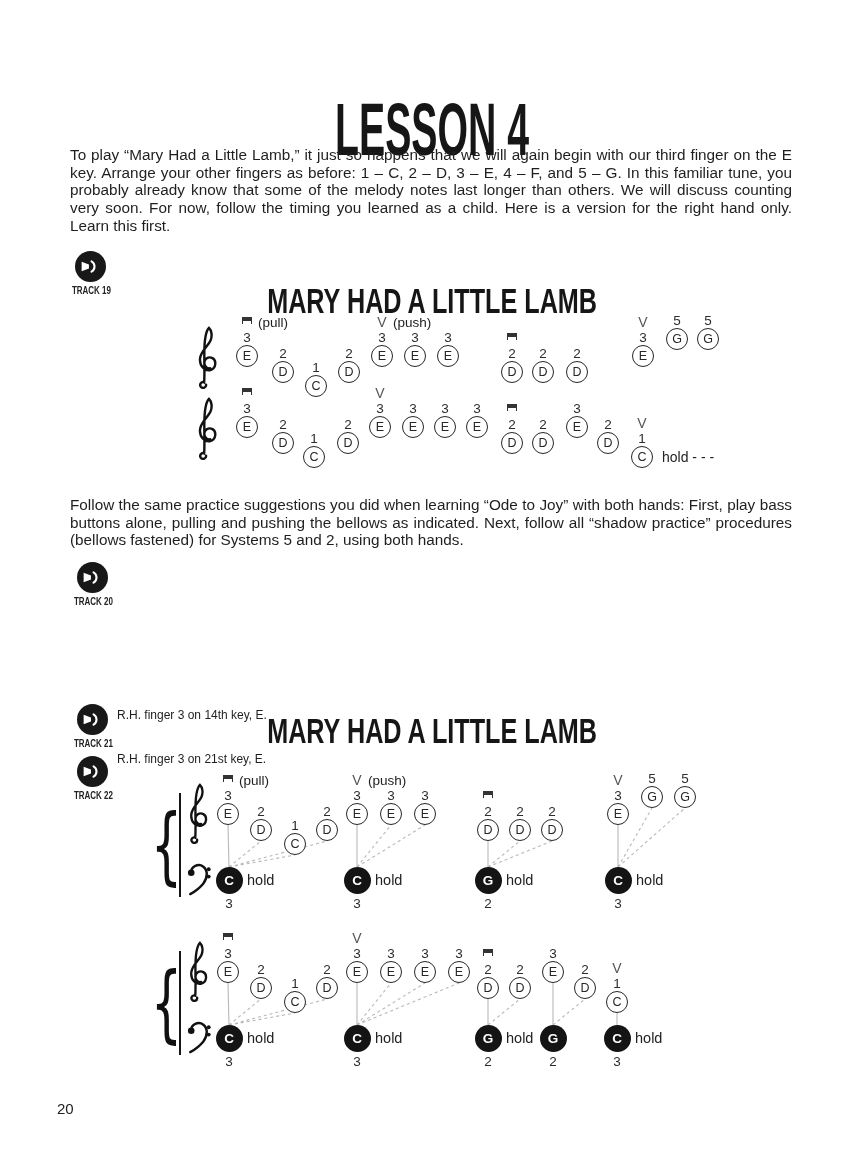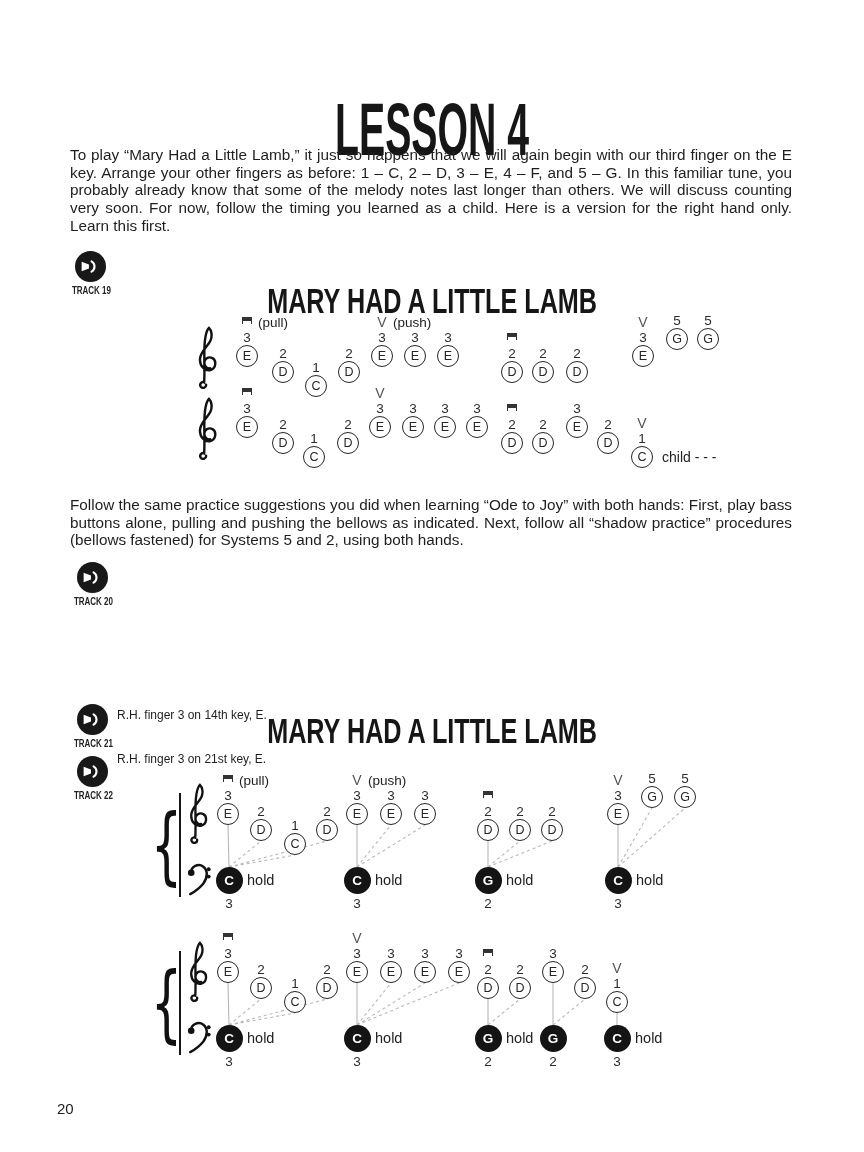--- a/index.html
+++ b/index.html
@@ -219,21 +219,21 @@
       <div class="note" style="left: 577px; top: 427px;">E</div>
       <div class="finger" style="left: 577px; top: 402px;">3</div>
       <div class="note" style="left: 608px; top: 443px;">D</div>
       <div class="finger" style="left: 608px; top: 418px;">2</div>
       <div class="note" style="left: 642px; top: 457px;">C</div>
       <div class="finger" style="left: 642px; top: 432px;">1</div>
       <div class="bow-pull" style="left: 247px; top: 388px;"></div>
       <div class="bow-push" style="left: 380px; top: 386px;">V</div>
       <div class="bow-pull" style="left: 512px; top: 404px;"></div>
       <div class="bow-push" style="left: 642px; top: 416px;">V</div>
-      <div class="trail" style="left: 662px; top: 449px;">child - - -</div>
+      <div class="trail" style="left: 662px; top: 449px;">hold - - -</div>
       <div class="brace" style="left: 156px; top: 793px; height: 104px;">
         <span>{</span>
       </div>
       <div class="sysline" style="left: 179px; top: 793px; height: 104px;"></div>
       <div class="clefbox" style="left: 184px; top: 782px; width: 30px; height: 62px;"><svg viewBox="0 0 30 66" width="100%" height="100%">
           <path d="M13 61.5 C13.5 64.5 9.5 66 7.6 63.6 C5.8 61.2 8.2 58 11 59.2 C11.6 53 11.2 40 11.2 30 C11.2 18 12.5 6.5 16 3 C18.8 5.5 19.6 11.5 17.6 16 C15.2 21.5 7.6 27 6.8 34.5 C6 42.5 12 47.8 17.6 46.4 C23.4 44.9 24 36.6 19.6 34.2 C15.6 32 10.8 35 11.2 39.6 C11.5 43.4 14.8 45.4 17.2 44.6" fill="none" stroke="#121212" stroke-width="2.5" stroke-linecap="round"></path>
         </svg></div>
       <div class="clefbox" style="left: 185px; top: 862px; width: 27px; height: 35px;"><svg viewBox="0 0 26 36" width="100%" height="100%">
           <circle cx="5.5" cy="11" r="3.4" fill="#121212"></circle>
           <path d="M5.5 11 C5 4.5 13 1 18 4.8 C22.5 8.2 22.8 16 18 22 C14.5 26.4 9 30.5 4.5 33" fill="none" stroke="#121212" stroke-width="2.5" stroke-linecap="round"></path>

